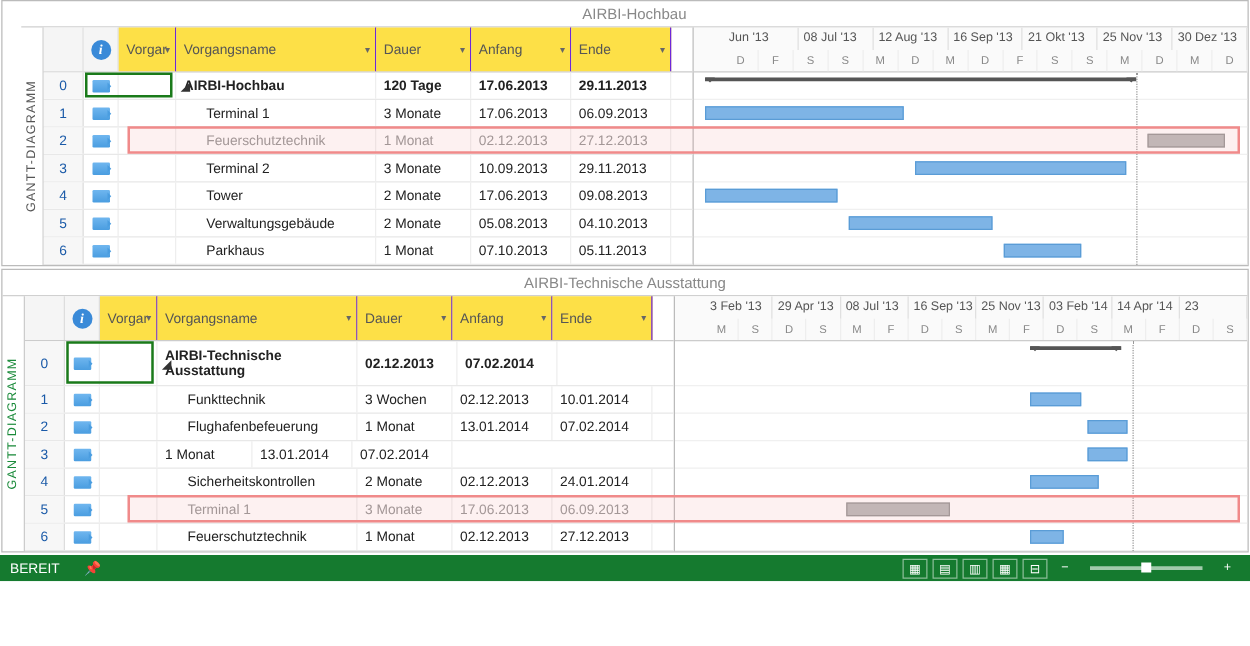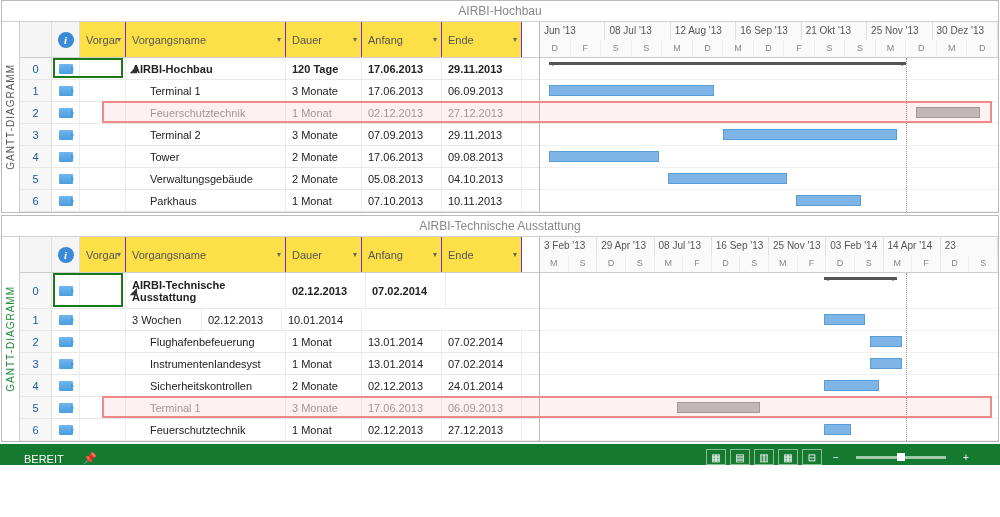--- a/index.html
+++ b/index.html
@@ -32,46 +32,46 @@
   .task-ico::after { content:""; position:absolute; right:-4px; top:2px; border:3px solid transparent; border-left-color:#4a9de0; }
   .row .cell { display:flex; align-items:center; padding:0 6px; border-right:1px solid #eee; position:relative; }
   .row.summary .cell { font-weight: bold; }
   .row.greyed .cell { color:#999; }
   .indent { padding-left: 18px; }
   .disclosure { position:absolute; left:4px; font-size:9px; color:#333; }
   .sel-box { position:absolute; border:2px solid #1a7a1a; pointer-events:none; }
   .hl-box { position:absolute; border:2px solid #f08a8a; background: rgba(240,138,138,0.12); pointer-events:none; z-index:5; }
   
   .tl-head { height:36px; border-bottom:1px solid #ccc; display:flex; flex-direction:column; background:#fafafa; }
-  .tl-head .months, .tl-head .days { display:flex; flex:1; }
+  .tl-head .months, .tl-head .days { display:flex; flex:1;margin-left:24px; }
   .tl-head .m { flex:1; border-right:1px solid #e0e0e0; display:flex; align-items:center; justify-content:flex-start; padding-left:4px; font-size:10px; color:#555; }
   .tl-head .d { flex:1; border-right:1px solid #eee; display:flex; align-items:center; justify-content:center; font-size:9px; color:#888; }
   .chart-rows { position:relative; }
   .chart-row { height:22px; border-bottom:1px solid #f0f0f0; position:relative; }
   .bar { position:absolute; top:5px; height:11px; background:#7eb4e6; border:1px solid #5a9cd6; }
   .bar.grey { background:#bcbcbc; border-color:#9a9a9a; }
   .sum-bar { position:absolute; top:4px; height:3px; background:#555; }
   .sum-bar::before, .sum-bar::after { content:""; position:absolute; top:0; width:0; height:0; border:4px solid transparent; border-top-color:#555; }
   .sum-bar::before { left:0; }
   .sum-bar::after { right:0; }
   
-  .statusbar { height:21px; background:#157a2f; color:#fff; display:flex; align-items:flex-end; padding:0 24px; font-size:11px; }
+  .statusbar { height:21px; background:#157a2f; color:#fff; display:flex; align-items:center; padding:0 8px; font-size:11px; }
   .statusbar .sp { width:14px; }
   .statusbar .pin { margin: 0 6px; }
   .status-icons { margin-left:auto; display:flex; align-items:center; gap:4px; }
   .sbtn { width:20px; height:16px; border:1px solid rgba(255,255,255,0.5); display:flex; align-items:center; justify-content:center; font-size:10px; }
   .slider-track { width:90px; height:3px; background:rgba(255,255,255,0.6); position:relative; margin:0 6px; }
   .slider-track::after { content:""; position:absolute; left:45%; top:-3px; width:8px; height:8px; background:#fff; }
   .vline-today { position:absolute; top:0; bottom:0; width:0; border-left:1px dotted #999; }
 </style>
 </head>
 <body>
 
 <div id="root">
-    <div class="outer" style="position: relative;">
+    <div class="outer" style="position: relative; padding-left: 15px;">
       <div class="pane-title">AIRBI-Hochbau</div>
       <div class="pane-body">
         <div class="vlabel">
           <span>GANTT-DIAGRAMM</span>
         </div>
         <div class="left-table" style="position: relative;">
           <div class="hrow">
             <div class="idcol"></div>
     <div class="icol">
               <div class="info-icon">i</div>
@@ -125,21 +125,21 @@
           <div class="row">
             <div class="idcell">3</div>
       <div class="icell">
               <span class="task-ico"></span>
             </div>
       <div class="cell col-vorg"></div>
       <div class="cell col-name">
               <span class="indent">Terminal 2</span>
             </div>
       <div class="cell col-dauer">3 Monate</div>
-      <div class="cell col-anf">07.09.2013</div>
+      <div class="cell col-anf">10.09.2013</div>
       <div class="cell col-ende">29.11.2013</div>
           </div>
           <div class="row">
             <div class="idcell">4</div>
       <div class="icell">
               <span class="task-ico"></span>
             </div>
       <div class="cell col-vorg"></div>
       <div class="cell col-name">
               <span class="indent">Tower</span>
@@ -165,21 +165,21 @@
             <div class="idcell">6</div>
       <div class="icell">
               <span class="task-ico"></span>
             </div>
       <div class="cell col-vorg"></div>
       <div class="cell col-name">
               <span class="indent">Parkhaus</span>
             </div>
       <div class="cell col-dauer">1 Monat</div>
       <div class="cell col-anf">07.10.2013</div>
-      <div class="cell col-ende">10.11.2013</div>
+      <div class="cell col-ende">05.11.2013</div>
           </div>
           <div class="sel-box" style="left: 33px; top: 36px; width: 70px; height: 20px;"></div>
         </div>
         <div class="right-chart">
           <div class="tl-head">
             <div class="months">
               <div class="m">Jun '13</div>
               <div class="m">08 Jul '13</div>
               <div class="m">12 Aug '13</div>
               <div class="m">16 Sep '13</div>
@@ -263,20 +263,23 @@
             </div>
       <div class="cell col-anf">02.12.2013</div>
       <div class="cell col-ende">07.02.2014</div>
           </div>
           <div class="row">
             <div class="idcell">1</div>
       <div class="icell">
               <span class="task-ico"></span>
             </div>
       <div class="cell col-vorg"></div>
+      <div class="cell col-name">
+              <span class="indent">Funkttechnik</span>
+            </div>
       <div class="cell col-dauer">3 Wochen</div>
       <div class="cell col-anf">02.12.2013</div>
       <div class="cell col-ende">10.01.2014</div>
           </div>
           <div class="row">
             <div class="idcell">2</div>
       <div class="icell">
               <span class="task-ico"></span>
             </div>
       <div class="cell col-vorg"></div>
@@ -286,23 +289,20 @@
       <div class="cell col-dauer">1 Monat</div>
       <div class="cell col-anf">13.01.2014</div>
       <div class="cell col-ende">07.02.2014</div>
           </div>
           <div class="row">
             <div class="idcell">3</div>
       <div class="icell">
               <span class="task-ico"></span>
             </div>
       <div class="cell col-vorg"></div>
-      <div class="cell col-name">
-              <span class="indent">Instrumentenlandesyst</span>
-            </div>
       <div class="cell col-dauer">1 Monat</div>
       <div class="cell col-anf">13.01.2014</div>
       <div class="cell col-ende">07.02.2014</div>
           </div>
           <div class="row">
             <div class="idcell">4</div>
       <div class="icell">
               <span class="task-ico"></span>
             </div>
       <div class="cell col-vorg"></div>

